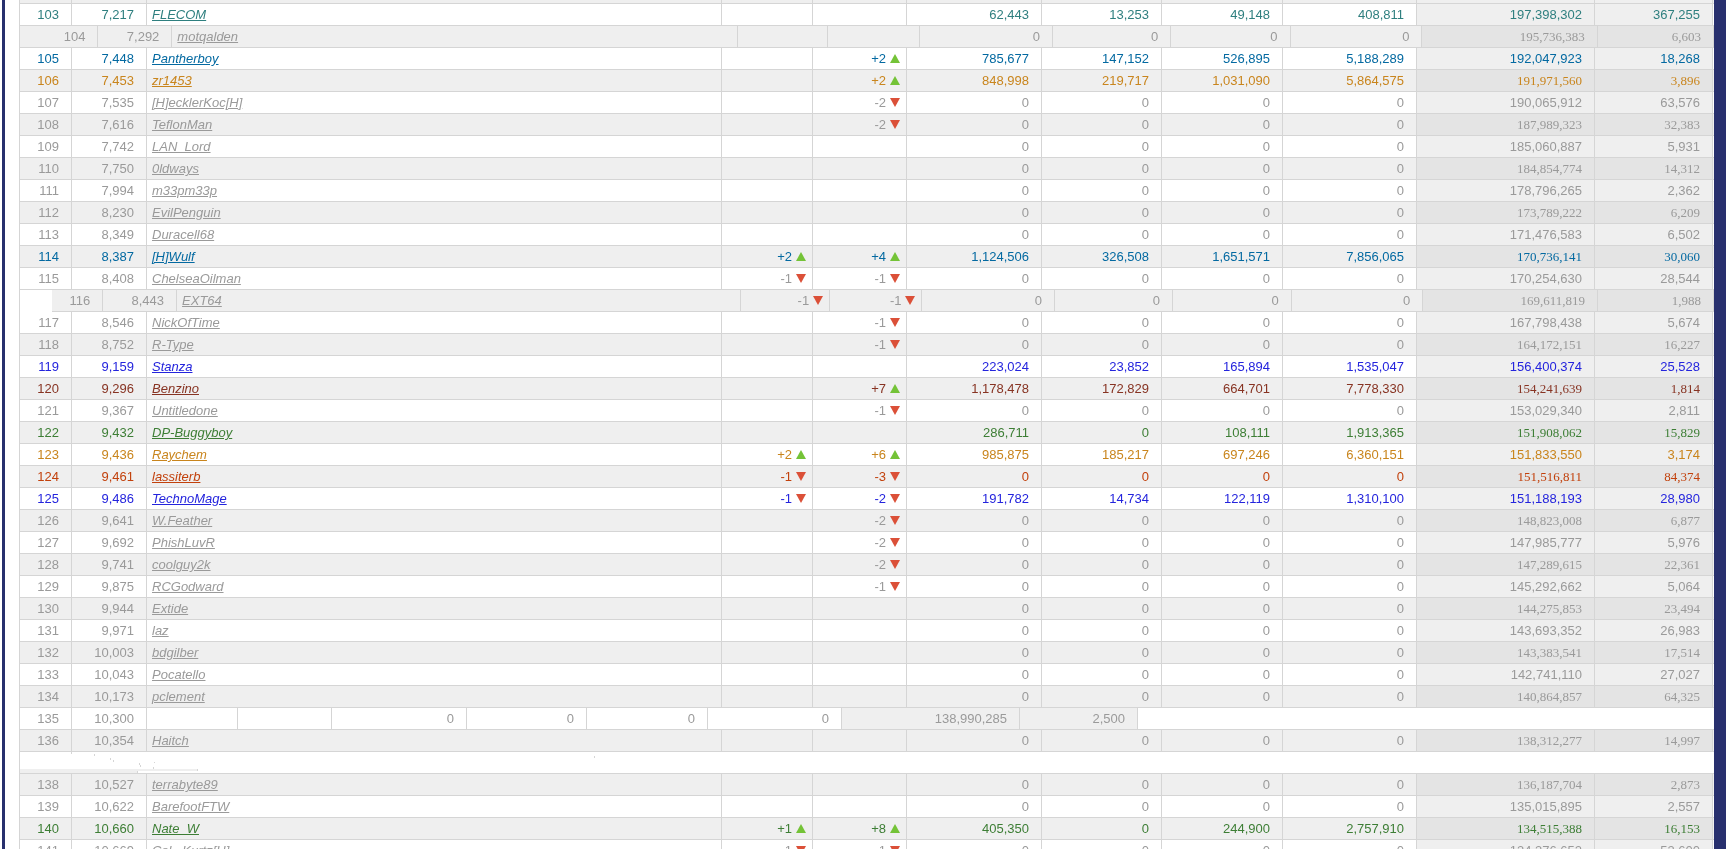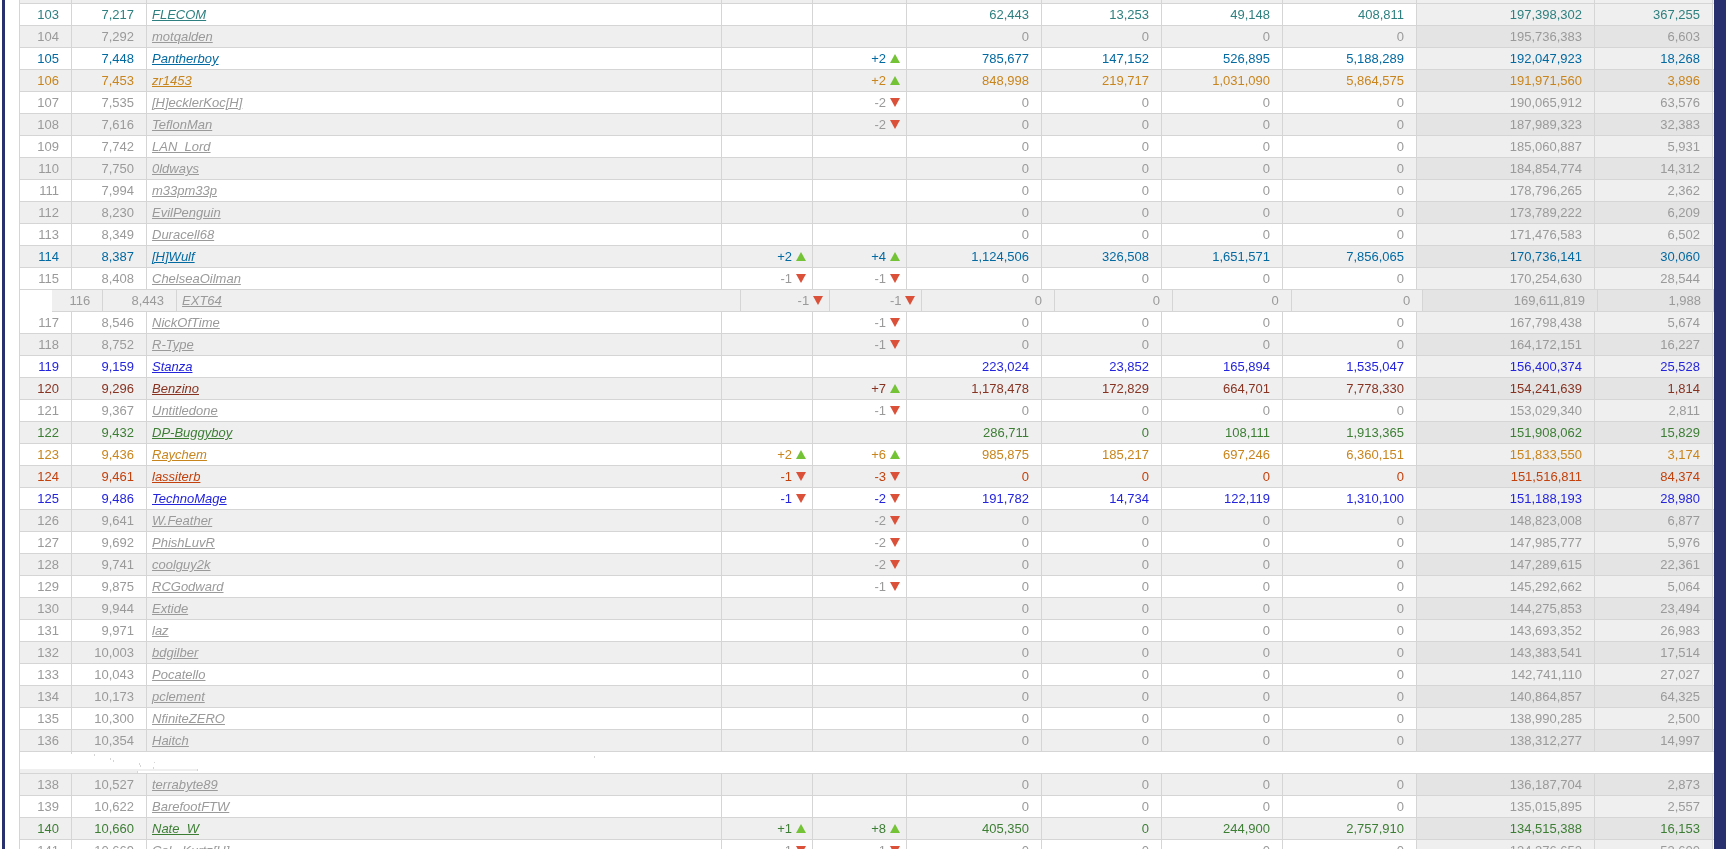--- a/index.html
+++ b/index.html
@@ -21,21 +21,21 @@
   .row.odd{background:#FFFFFF;}
   .row.even{background:var(--stripe,#EFEFEF);}
   .cell{
     box-sizing:border-box;height:100%;
     border-right:1px solid var(--border,#D5D5D5);
     padding:0 12px 0 2px;text-align:right;
     overflow:hidden;white-space:nowrap;
   }
   .cell.name{text-align:left;padding-left:5px;font-style:italic;}
   .odd  .cell.total{background:var(--totals_odd,#EFEFEF);}
-  .even .cell.total{background:var(--totals_even,#E4E4E4);}
+  .even .cell.total{background:var(--totals_even,#E4E4E4);font-family:Liberation Serif, serif;}
   .c1{width:52px;} .c2{width:75px;} .c3{width:575px;}
   .c4{width:91px;} .c5{width:94px;} .c6{width:135px;}
   .c7{width:120px;} .c8{width:121px;} .c9{width:134px;}
   .c10{width:178px;} .c11{width:118px;}
   .cell.chg{display:flex;justify-content:flex-end;align-items:center;padding-right:6px;}
   .chg-num{margin-right:4px;}
   .arr{display:inline-block;width:0;height:0;}
   .arr.up{border-left:5px solid transparent;border-right:5px solid transparent;border-bottom:9px solid var(--up,#74C337);}
   .arr.down{border-left:5px solid transparent;border-right:5px solid transparent;border-top:9px solid var(--down,#DB5038);}
   a.user{color:inherit;text-decoration:underline;cursor:pointer;}
@@ -65,21 +65,21 @@
       <div class="cell c3 name"><a class="user">FLECOM</a></div>
       <div class="cell c4 chg"></div>
       <div class="cell c5 chg"></div>
       <div class="cell c6">62,443</div>
       <div class="cell c7">13,253</div>
       <div class="cell c8">49,148</div>
       <div class="cell c9">408,811</div>
       <div class="cell c10 total">197,398,302</div>
       <div class="cell c11 total">367,255</div>
     </div>
-    <div class="row even" style="color: rgb(154, 154, 154);">
+    <div class="row even" style="color: rgb(154, 154, 154); padding-left: 27px;">
       <div class="cell c1">104</div>
       <div class="cell c2">7,292</div>
       <div class="cell c3 name"><a class="user">motqalden</a></div>
       <div class="cell c4 chg"></div>
       <div class="cell c5 chg"></div>
       <div class="cell c6">0</div>
       <div class="cell c7">0</div>
       <div class="cell c8">0</div>
       <div class="cell c9">0</div>
       <div class="cell c10 total">195,736,383</div>
@@ -543,21 +543,20 @@
       <div class="cell c6">0</div>
       <div class="cell c7">0</div>
       <div class="cell c8">0</div>
       <div class="cell c9">0</div>
       <div class="cell c10 total">140,864,857</div>
       <div class="cell c11 total">64,325</div>
     </div>
     <div class="row odd" style="color: rgb(154, 154, 154);">
       <div class="cell c1">135</div>
       <div class="cell c2">10,300</div>
-      <div class="cell c3 name"><a class="user">NfiniteZERO</a></div>
       <div class="cell c4 chg"></div>
       <div class="cell c5 chg"></div>
       <div class="cell c6">0</div>
       <div class="cell c7">0</div>
       <div class="cell c8">0</div>
       <div class="cell c9">0</div>
       <div class="cell c10 total">138,990,285</div>
       <div class="cell c11 total">2,500</div>
     </div>
     <div class="row even" style="color: rgb(154, 154, 154);">

